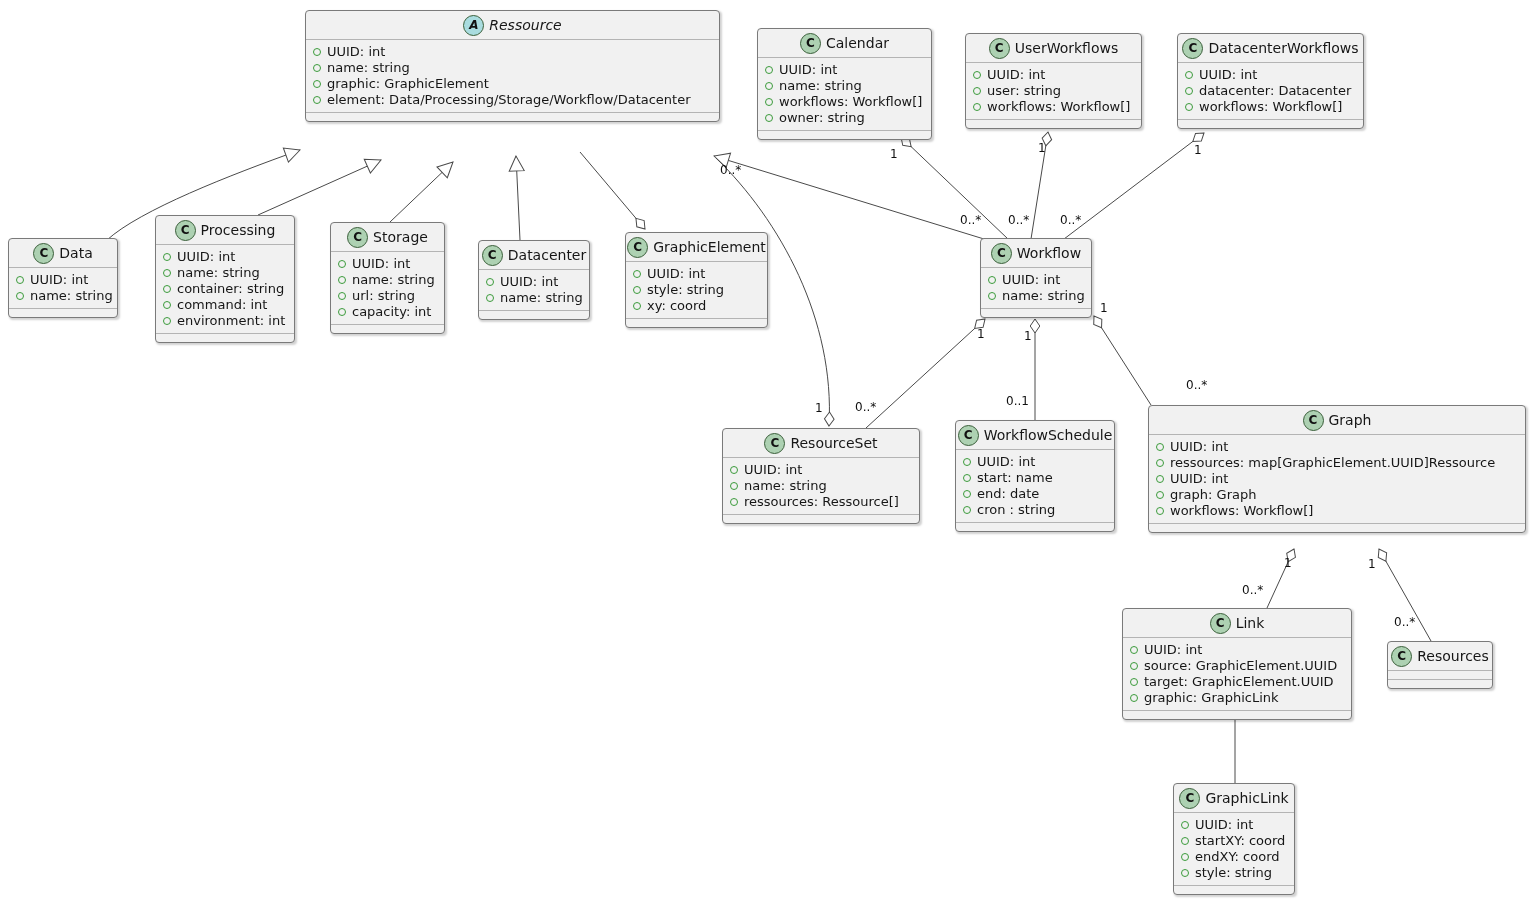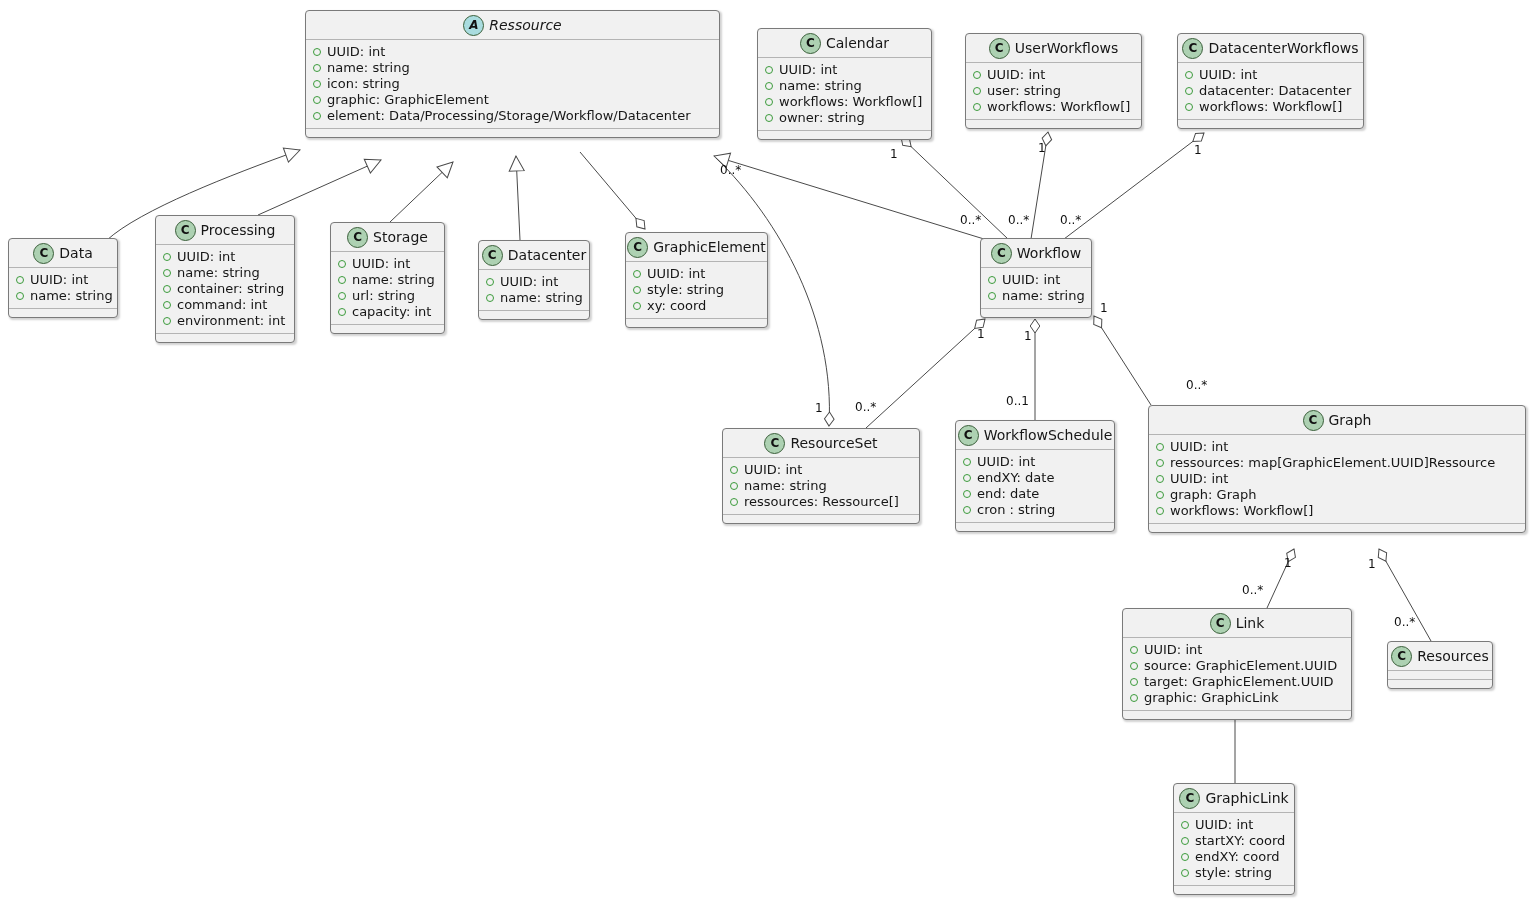--- a/index.html
+++ b/index.html
@@ -115,24 +115,20 @@
         <div class="attr">
           <div class="field-dot"></div>
           <div class="attr-text">UUID: int</div>
         </div>
         <div class="attr">
           <div class="field-dot"></div>
           <div class="attr-text">name: string</div>
         </div>
         <div class="attr">
           <div class="field-dot"></div>
-          <div class="attr-text">icon: string</div>
-        </div>
-        <div class="attr">
-          <div class="field-dot"></div>
           <div class="attr-text">graphic: GraphicElement</div>
         </div>
         <div class="attr">
           <div class="field-dot"></div>
           <div class="attr-text">element: Data/Processing/Storage/Workflow/Datacenter</div>
         </div>
       </div>
       <div class="uml-footer"></div>
     </div>
     <div class="uml-class" style="left: 757px; top: 28px; width: 175px;">
@@ -354,21 +350,21 @@
         <div class="spot">C</div>
         <div class="cls-name">WorkflowSchedule</div>
       </div>
       <div class="uml-attrs">
         <div class="attr">
           <div class="field-dot"></div>
           <div class="attr-text">UUID: int</div>
         </div>
         <div class="attr">
           <div class="field-dot"></div>
-          <div class="attr-text">endXY: date</div>
+          <div class="attr-text">start: name</div>
         </div>
         <div class="attr">
           <div class="field-dot"></div>
           <div class="attr-text">end: date</div>
         </div>
         <div class="attr">
           <div class="field-dot"></div>
           <div class="attr-text">cron : string</div>
         </div>
       </div>

